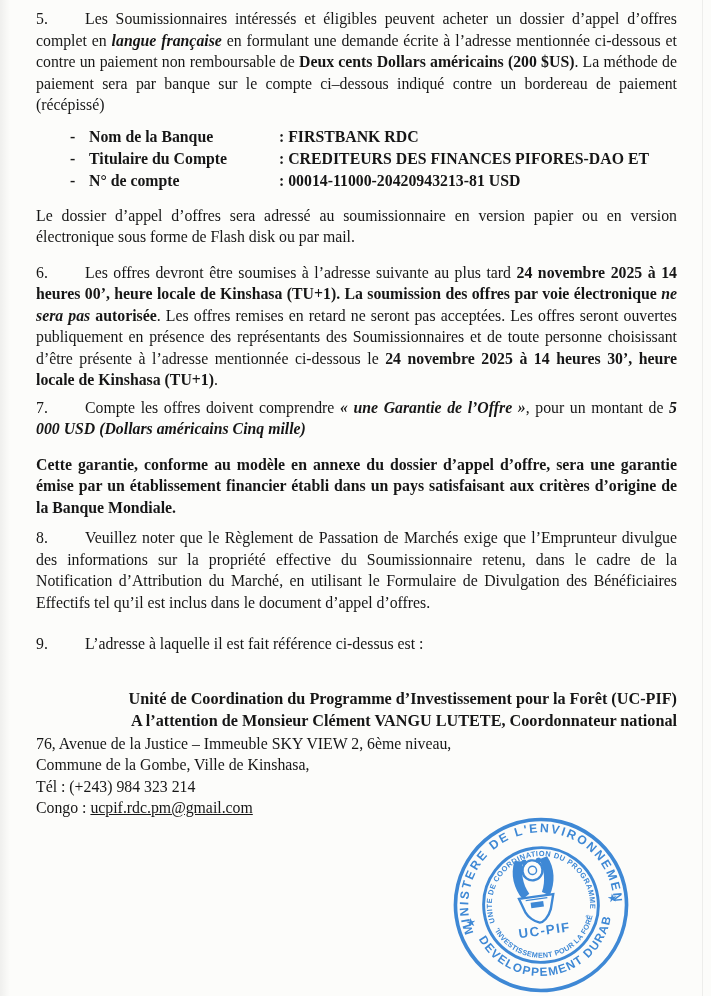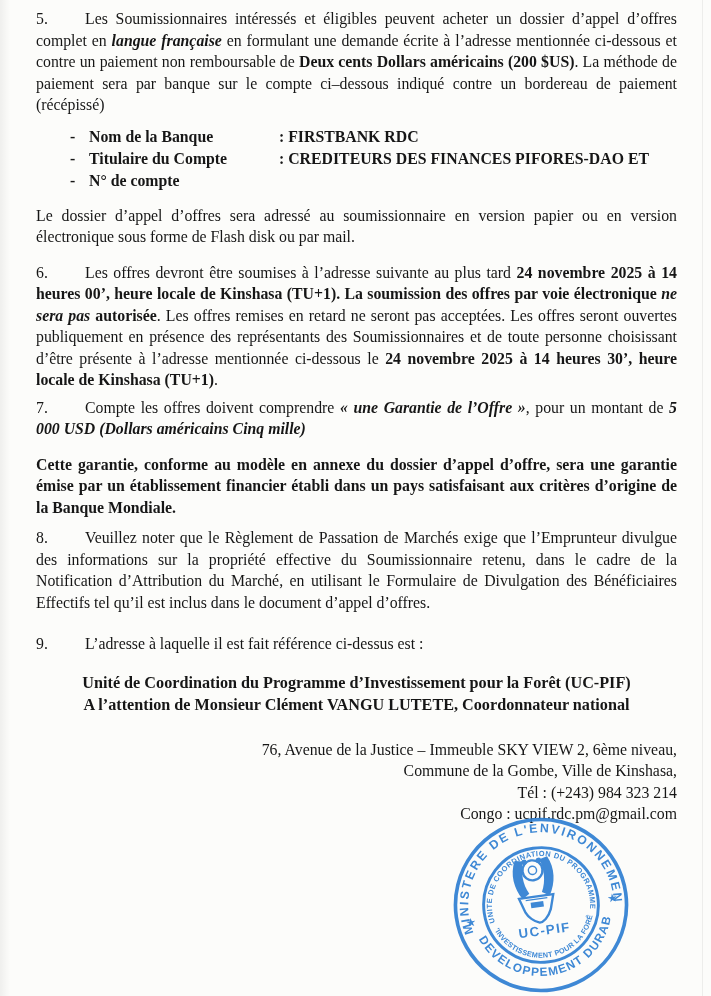--- a/index.html
+++ b/index.html
@@ -33,23 +33,23 @@
   .bank-dash{width:19px;}
   .bank-label{width:190px;}
   .bank-value{flex:1;}
   .bank-value .v2{padding-left:10px;}
   #dossier{margin-top:13px;}
   #p6{margin-top:14px;}
   #p7{margin-top:6px;}
   #garantie{margin-top:14px;font-weight:bold;}
   #p8{margin-top:9px;}
   #p9{margin-top:20px;}
-  #recipient{margin-top:17px;text-align:center;font-weight:bold;font-size:16.2px;line-height:22.5px;}
-  #addr-block{margin-top:22px;text-align:right;}
-  #email-link{}
+  #recipient{margin-top:33px;text-align:right;font-weight:bold;font-size:16.2px;line-height:22.5px;}
+  #addr-block{margin-top:0;text-align:left;}
+  #email-link{text-decoration:underline;}
   .stamp{
     position:absolute;left:450px;top:814px;width:182px;height:182px;
     opacity:.92;
   }
   .stamp text{font-family:"Liberation Sans", sans-serif;font-weight:bold;}
   .t-outer-top{font-size:13.5px;letter-spacing:2.2px;}
   .t-outer-bottom{font-size:13px;letter-spacing:1.4px;}
   .t-inner-top{font-size:8.2px;letter-spacing:.5px;}
   .t-inner-bottom{font-size:8px;letter-spacing:.3px;}
   .t-star{font-size:11px;}
@@ -69,20 +69,21 @@
   <div class="bank-row">
     <span class="bank-dash">-</span>
     <span class="bank-label">Titulaire du Compte</span>
     <span class="bank-value">
       <span style="display:block">: CREDITEURS DES FINANCES PIFORES-DAO ET</span>
     </span>
   </div>
   <div class="bank-row">
     <span class="bank-dash">-</span>
     <span class="bank-label">N° de compte</span>
+    <span class="bank-value">: 00014-11000-20420943213-81 USD</span>
   </div>
 </div>
 
 <p class="para" id="dossier">Le dossier d’appel d’offres sera adressé au soumissionnaire en version papier ou en version électronique sous forme de Flash disk ou par mail.</p>
 
 <p class="para" id="p6"><span class="num">6.</span><span>Les offres devront être soumises à l’adresse suivante au plus tard </span><span class="b">24 novembre 2025 à 14 heures 00’,  heure locale de Kinshasa (TU+1).  La soumission des offres par voie électronique </span><span class="bi">ne sera pas</span><span class="b"> autorisée</span><span>. Les offres remises en retard ne seront pas acceptées. Les offres seront ouvertes publiquement en présence des représentants des Soumissionnaires et de toute personne choisissant d’être présente à l’adresse mentionnée ci-dessous le </span><span class="b">24 novembre 2025 à 14 heures 30’, heure locale de Kinshasa (TU+1)</span><span>.</span></p>
 
 <p class="para" id="p7"><span class="num">7.</span><span>Compte les offres doivent comprendre </span><span class="bi">« une Garantie de l’Offre »</span><span>, pour un montant de </span><span class="bi">5 000 USD (Dollars américains Cinq mille)</span></p>
 
 <p class="para" id="garantie">Cette garantie, conforme au modèle en annexe du dossier d’appel d’offre, sera une garantie émise par un établissement financier établi dans un pays satisfaisant aux critères d’origine de la Banque Mondiale.</p>

